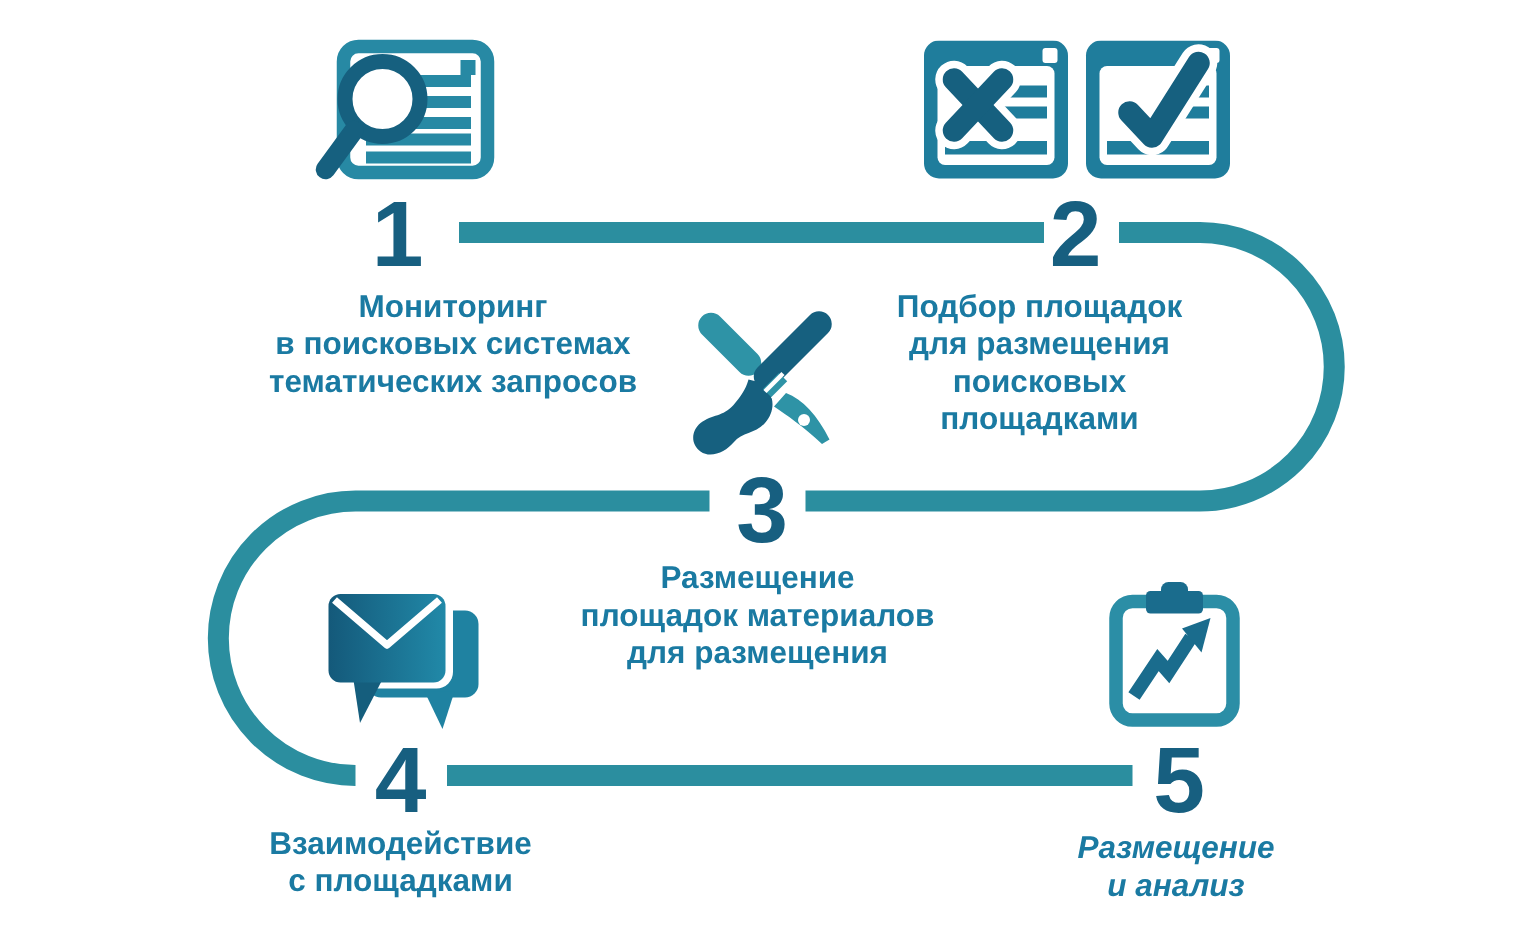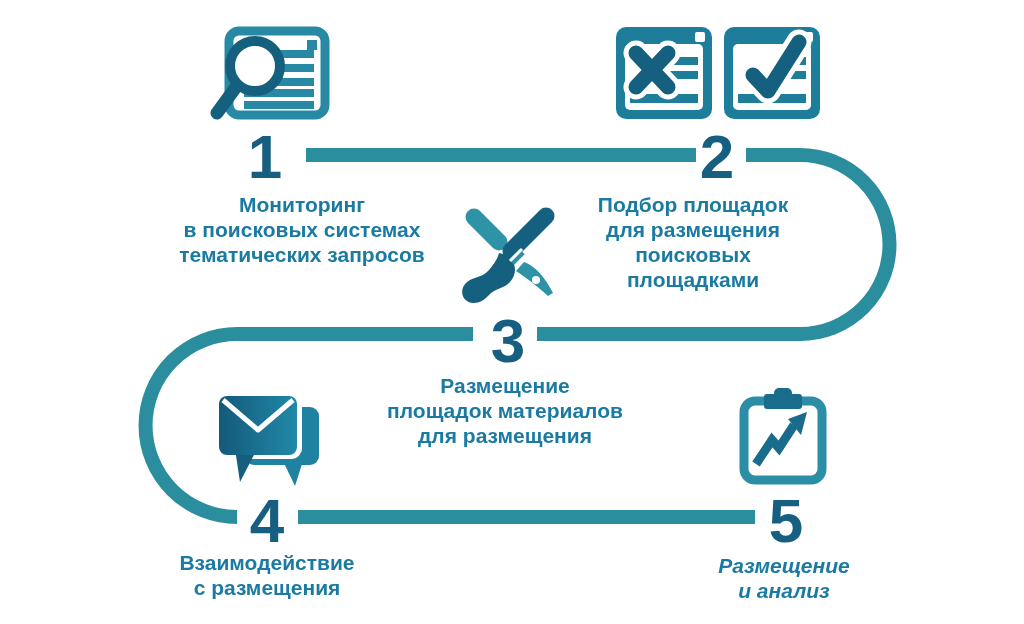--- a/index.html
+++ b/index.html
@@ -137,20 +137,20 @@
       <div>поисковых</div>
       <div>площадками</div>
     </div>
   <div class="label" id="label-3">
       <div>Размещение</div>
       <div>площадок материалов</div>
       <div>для размещения</div>
     </div>
   <div class="label" id="label-4">
       <div>Взаимодействие</div>
-      <div>с размещения</div>
+      <div>с площадками</div>
     </div>
   <div class="label" id="label-5">
       <div>Размещение</div>
       <div>и анализ</div>
     </div>
 
 </div>
 
 </body></html>

